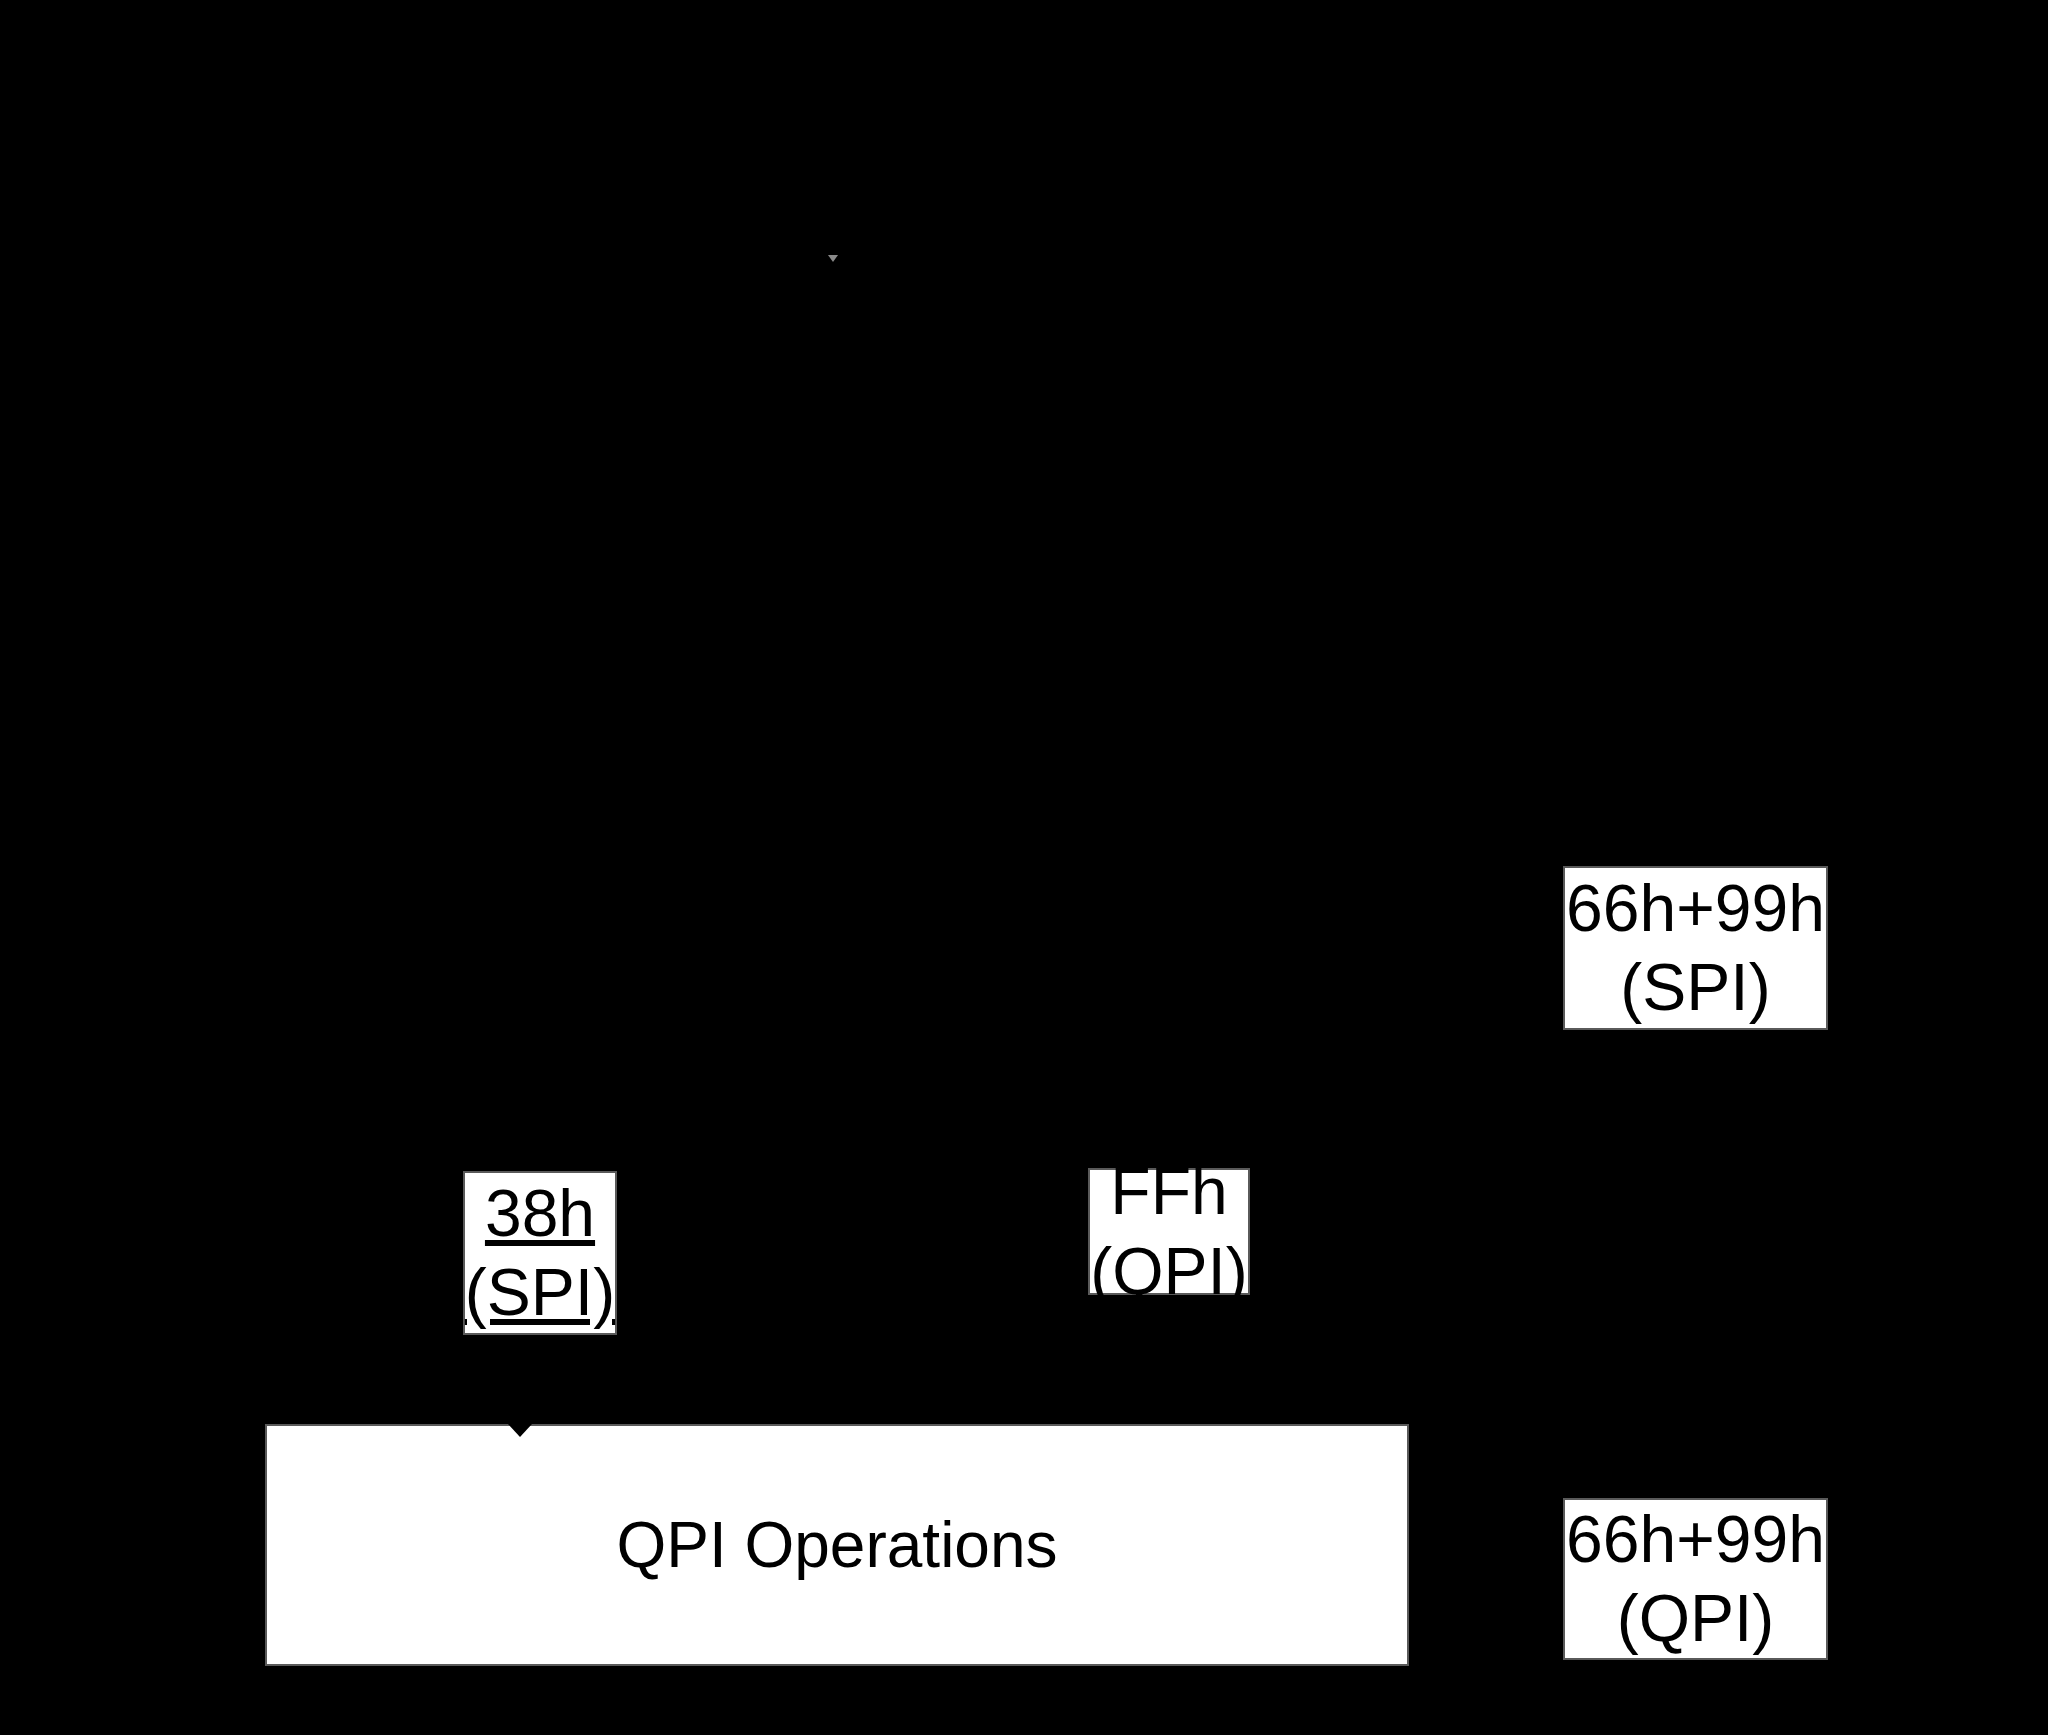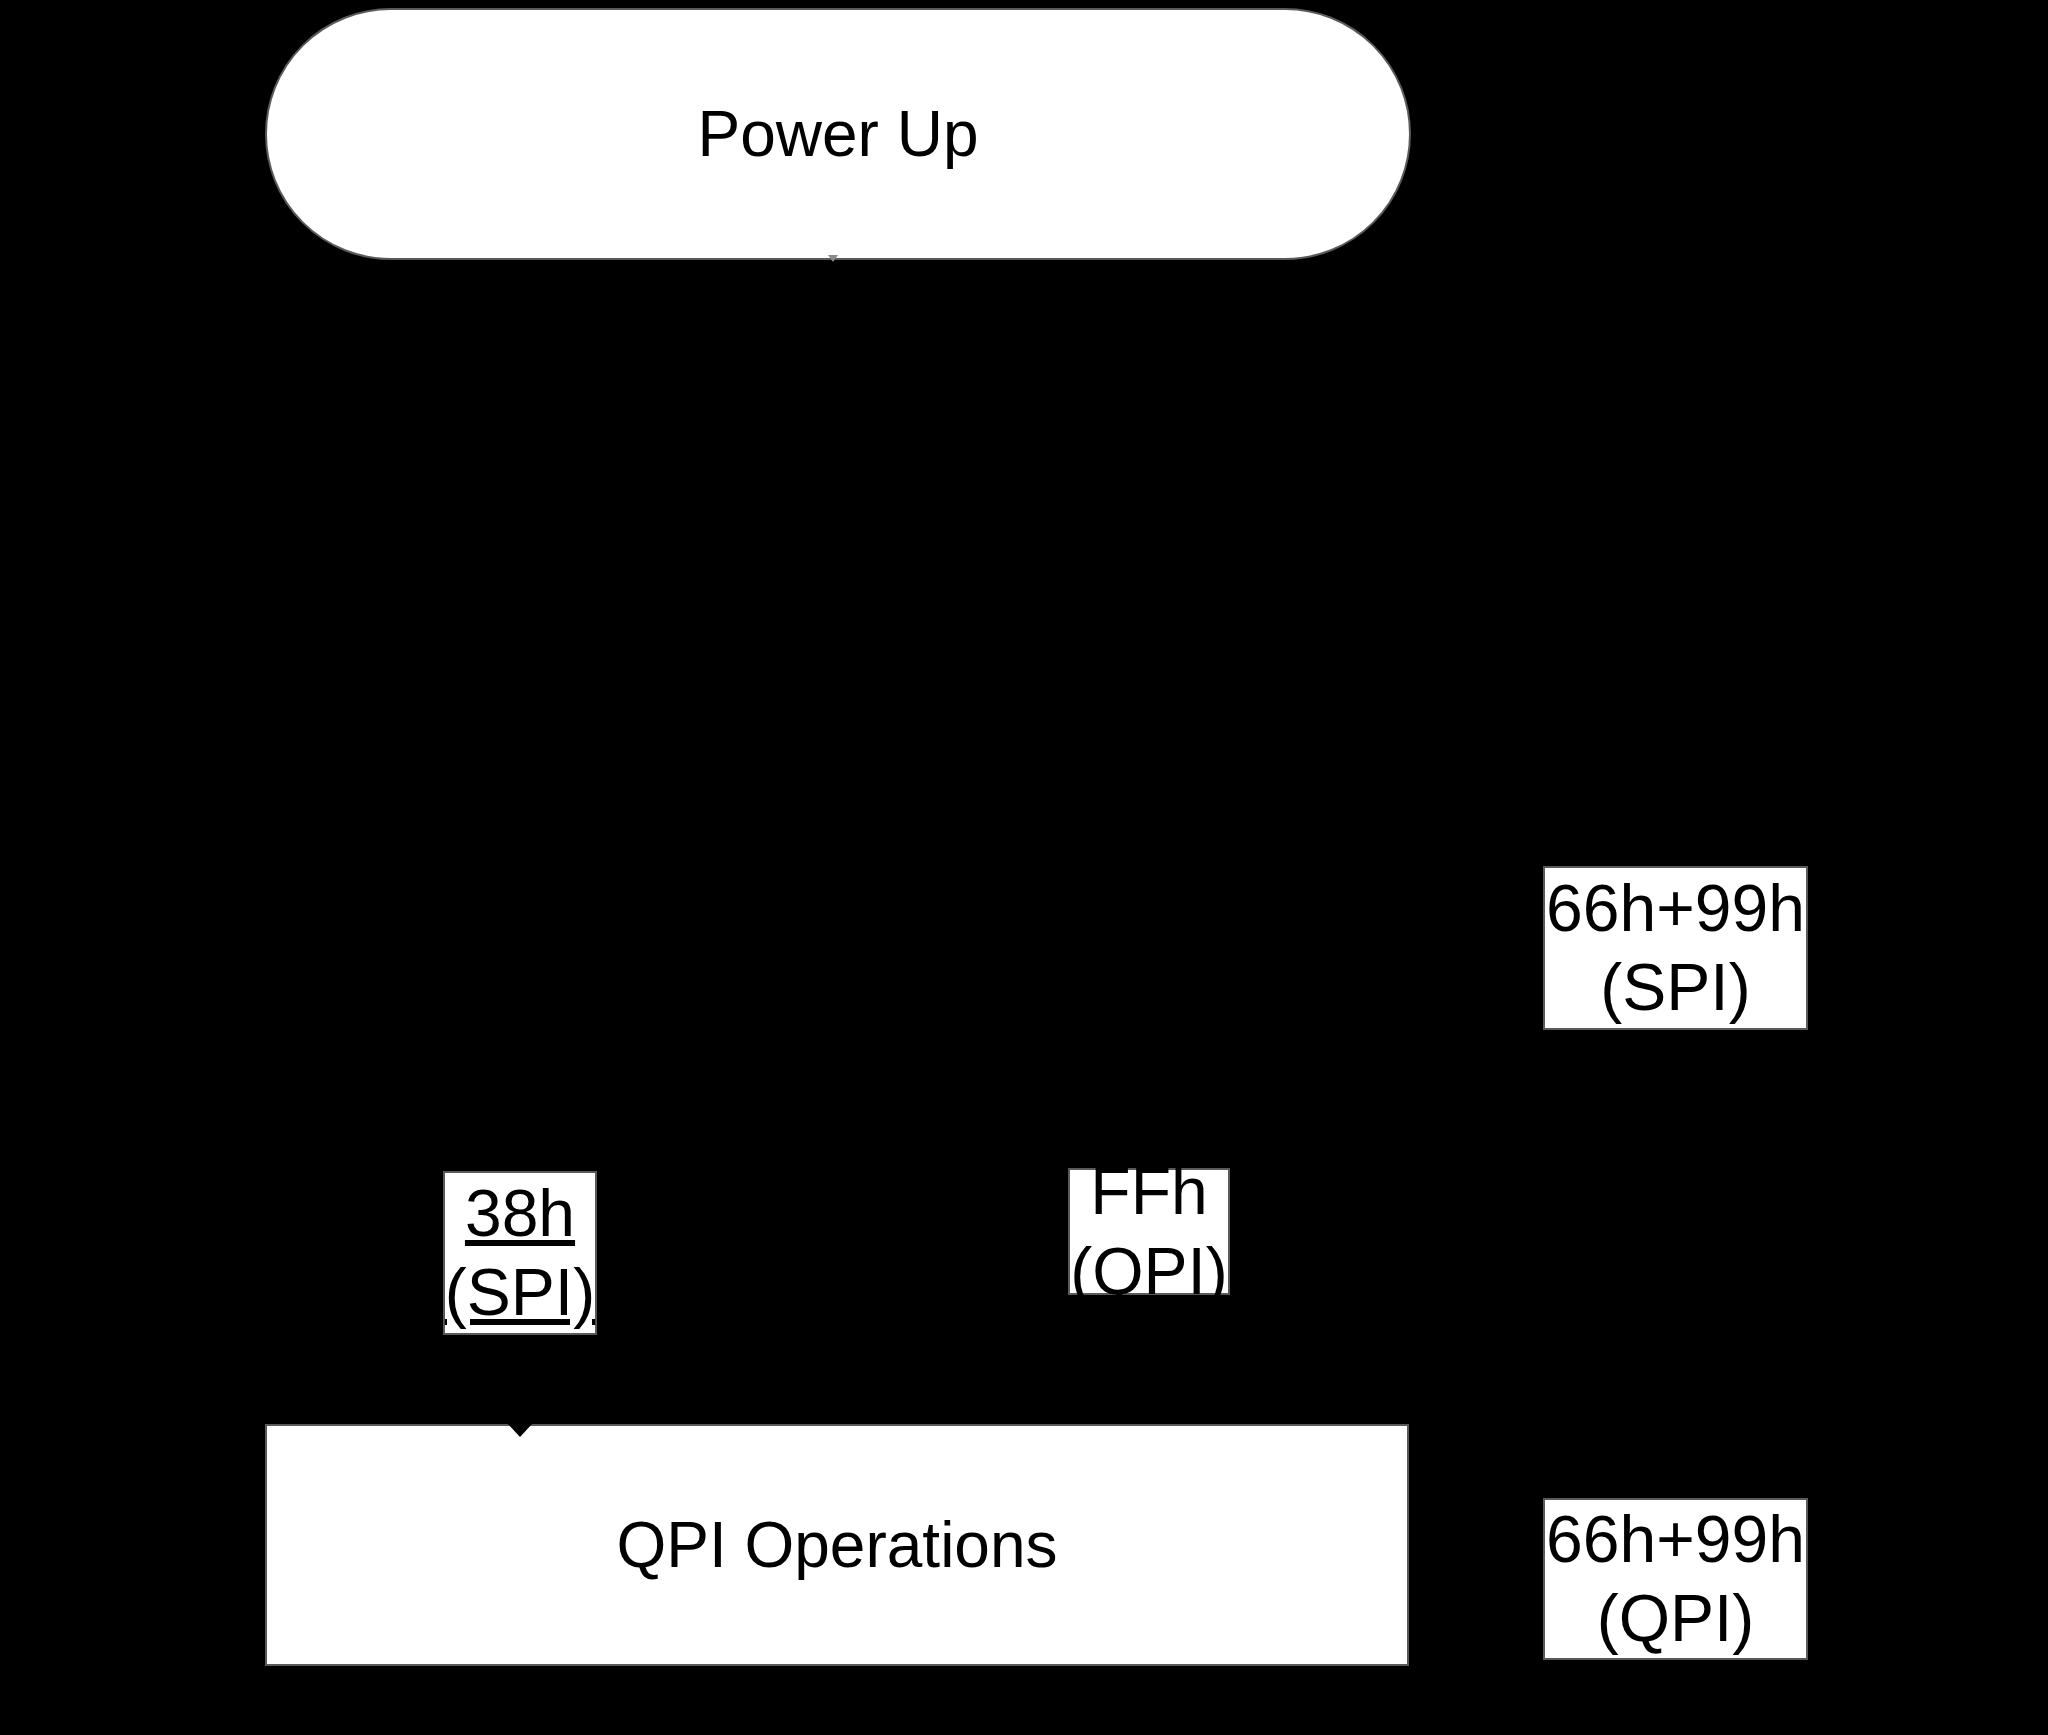--- a/index.html
+++ b/index.html
@@ -21,21 +21,21 @@
     color: var(--ink, #000000);
     border: 2px solid var(--edge, #5a5a5a);
     box-sizing: border-box;
     display: flex;
     flex-direction: column;
     align-items: center;
     justify-content: center;
     text-align: center;
   }
   .node { font-size: 64px; line-height: 1.16; }
-  .tag  { font-size: 66px; line-height: 1.20; }
+  .tag  { font-size: 66px; line-height: 1.20; margin-left: 20px; }
 
   
   .node-power  { left: 265px; top: 8px;    width: 1146px; height: 252px; border-radius: 130px; }
   .node-init   { left: 265px; top: 373px;  width: 1144px; height: 305px; }
   .node-spi    { left: 265px; top: 818px;  width: 1144px; height: 255px; }
   .node-qpi    { left: 265px; top: 1424px; width: 1144px; height: 242px; }
 
   
   .tag-spi-reset { left: 1543px; top: 866px;  width: 265px; height: 164px; }
   .tag-enter-qpi { left: 443px;  top: 1171px; width: 154px; height: 164px; text-decoration: underline; }
@@ -58,23 +58,20 @@
     border-right-width: 5px;
     border-top: 7px solid #8a8a8a;
   }
   .line { display: block; }
 </style>
 </head>
 <body>
 
 <div id="stage" style="--bg: #000000; --fill: #ffffff; --ink: #000000; --edge: #5a5a5a;">
 
-  <div class="shape node node-power">
-    <span class="line">Power Up</span>
-  </div>
 
 
 
   <div class="shape node node-qpi">
     <span class="line">QPI Operations</span>
   </div>
 
   <div class="shape tag tag-spi-reset">
     <span class="line">66h+99h</span>
     <span class="line">(SPI)</span>

